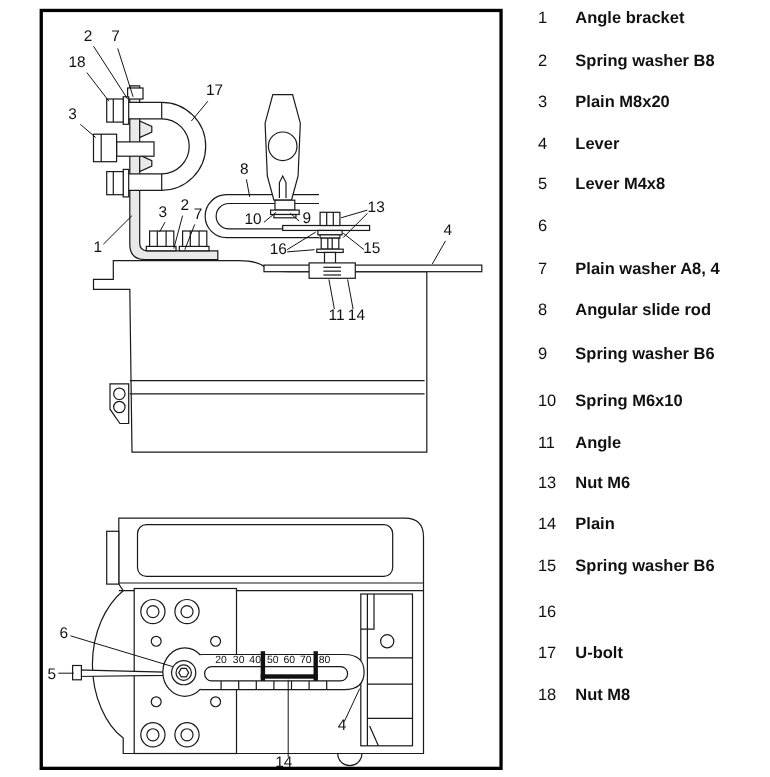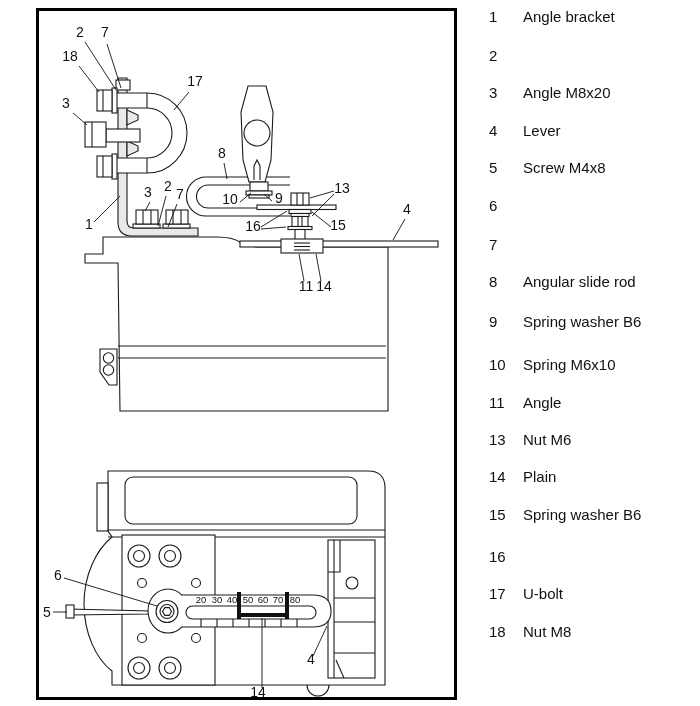--- a/index.html
+++ b/index.html
@@ -2,21 +2,21 @@
 <html><head>
 <meta charset="utf-8">
 <style>
   html,body{margin:0;padding:0;background:#ffffff;}
   .page{position:relative;width:700px;height:706px;background:#ffffff;overflow:hidden;
         font-family:"Liberation Sans", sans-serif;color:#111;}
   .diagram-svg{position:absolute;left:0;top:0;}
   .parts-list{position:absolute;left:489px;top:0;width:206px;height:706px;}
   .part-row{position:absolute;left:0;display:flex;font-size:15px;line-height:17px;color:#111;}
   .part-num{width:34px;flex:none;}
-  .part-name{white-space:nowrap;}
+  .part-name{white-space:nowrap;font-weight:bold;}
   .callout{font-size:14px;fill:#111;}
   .scalenum{font-size:9.5px;fill:#111;}
 </style>
 </head>
 <body>
 
 <div class="page">
 
   <svg class="diagram-svg" width="480" height="706" viewBox="0 0 480 706">
 
@@ -217,38 +217,40 @@
     </g>
   </svg>
 
   <div class="parts-list">
     <div class="part-row" style="top:8px">
         <span class="part-num">1</span>
         <span class="part-name">Angle bracket</span>
       </div>
     <div class="part-row" style="top:47px">
         <span class="part-num">2</span>
+        <span class="part-name">Spring washer B8</span>
       </div>
     <div class="part-row" style="top:84px">
         <span class="part-num">3</span>
-        <span class="part-name">Angle M8x20</span>
+        <span class="part-name">Plain M8x20</span>
       </div>
     <div class="part-row" style="top:122px">
         <span class="part-num">4</span>
         <span class="part-name">Lever</span>
       </div>
     <div class="part-row" style="top:159px">
         <span class="part-num">5</span>
-        <span class="part-name">Screw M4x8</span>
+        <span class="part-name">Lever M4x8</span>
       </div>
     <div class="part-row" style="top:197px">
         <span class="part-num">6</span>
       </div>
     <div class="part-row" style="top:236px">
         <span class="part-num">7</span>
+        <span class="part-name">Plain washer A8, 4</span>
       </div>
     <div class="part-row" style="top:273px">
         <span class="part-num">8</span>
         <span class="part-name">Angular slide rod</span>
       </div>
     <div class="part-row" style="top:313px">
         <span class="part-num">9</span>
         <span class="part-name">Spring washer B6</span>
       </div>
     <div class="part-row" style="top:356px">

